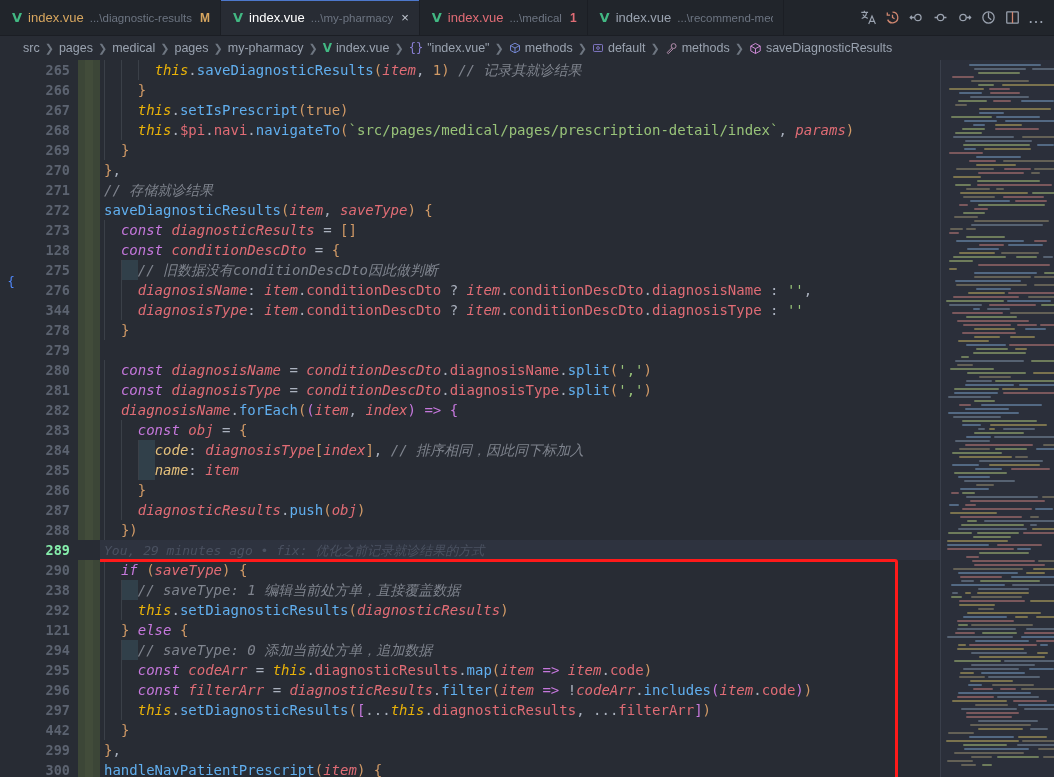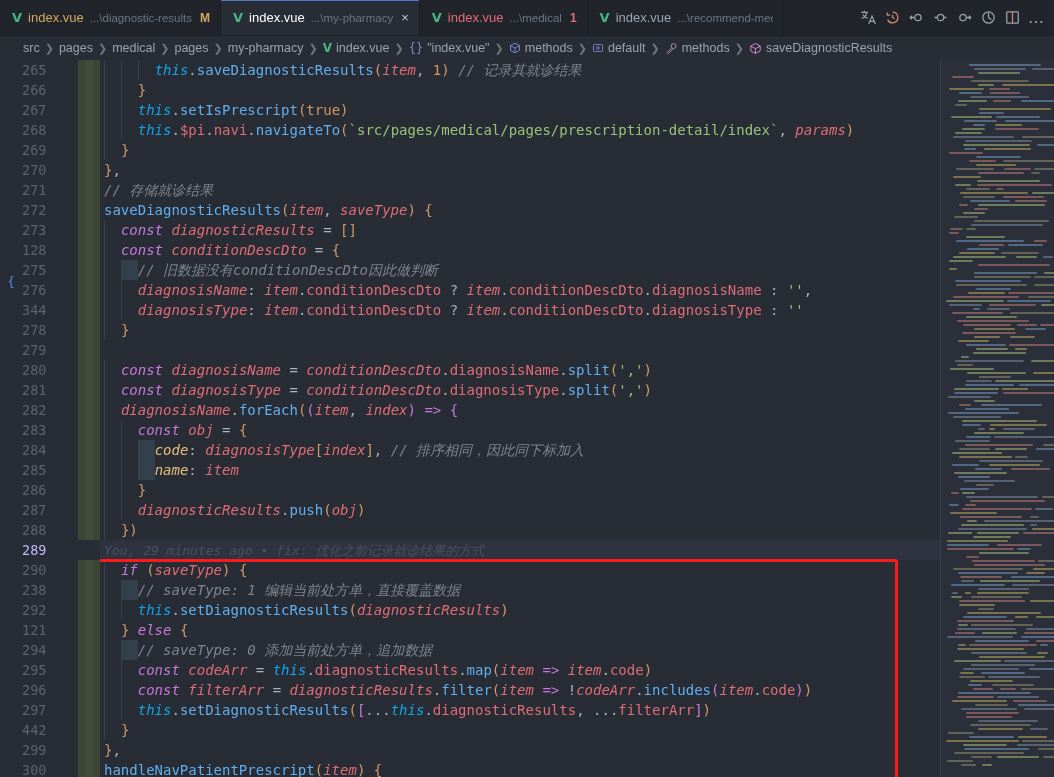--- a/index.html
+++ b/index.html
@@ -114,33 +114,35 @@
   .editor {
     position: absolute; inset: 0;
     display: flex;
   }
   
   .leftstrip { width: 22px; background:#282c34; flex:0 0 22px; position: relative;}
   .gutter {
     width: 56px; flex: 0 0 56px;
     background: #282c34;
     position: relative;
+    text-align: right;
+    font-weight: bold;
   }
   .diffcol { width: 22px; flex: 0 0 22px; background:#282c34; position: relative; }
   .codecol { flex: 1 1 auto; position: relative; overflow: hidden; background:#282c34; }
   .minimap { width: 114px; flex: 0 0 114px; background:#2b2f3a; position: relative; }
 
   .lnum {
     font-family: "DejaVu Sans Mono", monospace;
     font-size: 13.5px;
     color: #5c6370;
     padding-right: 8px;
     height: 20px; line-height: 20px;
   }
-  .lnum.active { color: #c4b5fd; }
+  .lnum.active { color: #86efac; }
   .fold {
     position: absolute; left: 2px;
     font-family: "DejaVu Sans Mono", monospace;
     font-size: 12px; color: #528bff;
     height: 20px; line-height: 20px;
     width: 18px; text-align: center;
   }
 
   
   .dbar { position: absolute; left: 0; width: 22px; background: #3c4637; }
@@ -158,21 +160,21 @@
   .cl { height: 20px; line-height: 20px; padding-left: 4px; position: relative; }
   .cl.curline { background: #2e333f; }
 
   
   .ig { position: absolute; top:0; width: 1px; height: 20px; background: #3b4048; }
   .blk { position:absolute; top:0; height:20px; width:18px; background:#31404a; }
 
   
   .kw   { color: #c678dd; font-style: italic; }
   .kw2  { color: #c678dd; }
-  .this { color: #0ea5e9; font-style: italic; }
+  .this { color: #eab308; font-style: italic; }
   .fn   { color: #61afef; }
   .vari { color: #e06c75; font-style: italic; }
   .prop { color: #e06c75; }
   .num  { color: #d19a66; }
   .str  { color: #98c379; }
   .cmt  { color: #7f848e; font-style: italic; }
   .pun  { color: #abb2bf; }
   .brk  { color: #d19a66; }
   .brk2 { color: #c678dd; }
   .id   { color: #e5c07b; font-style: italic; }

